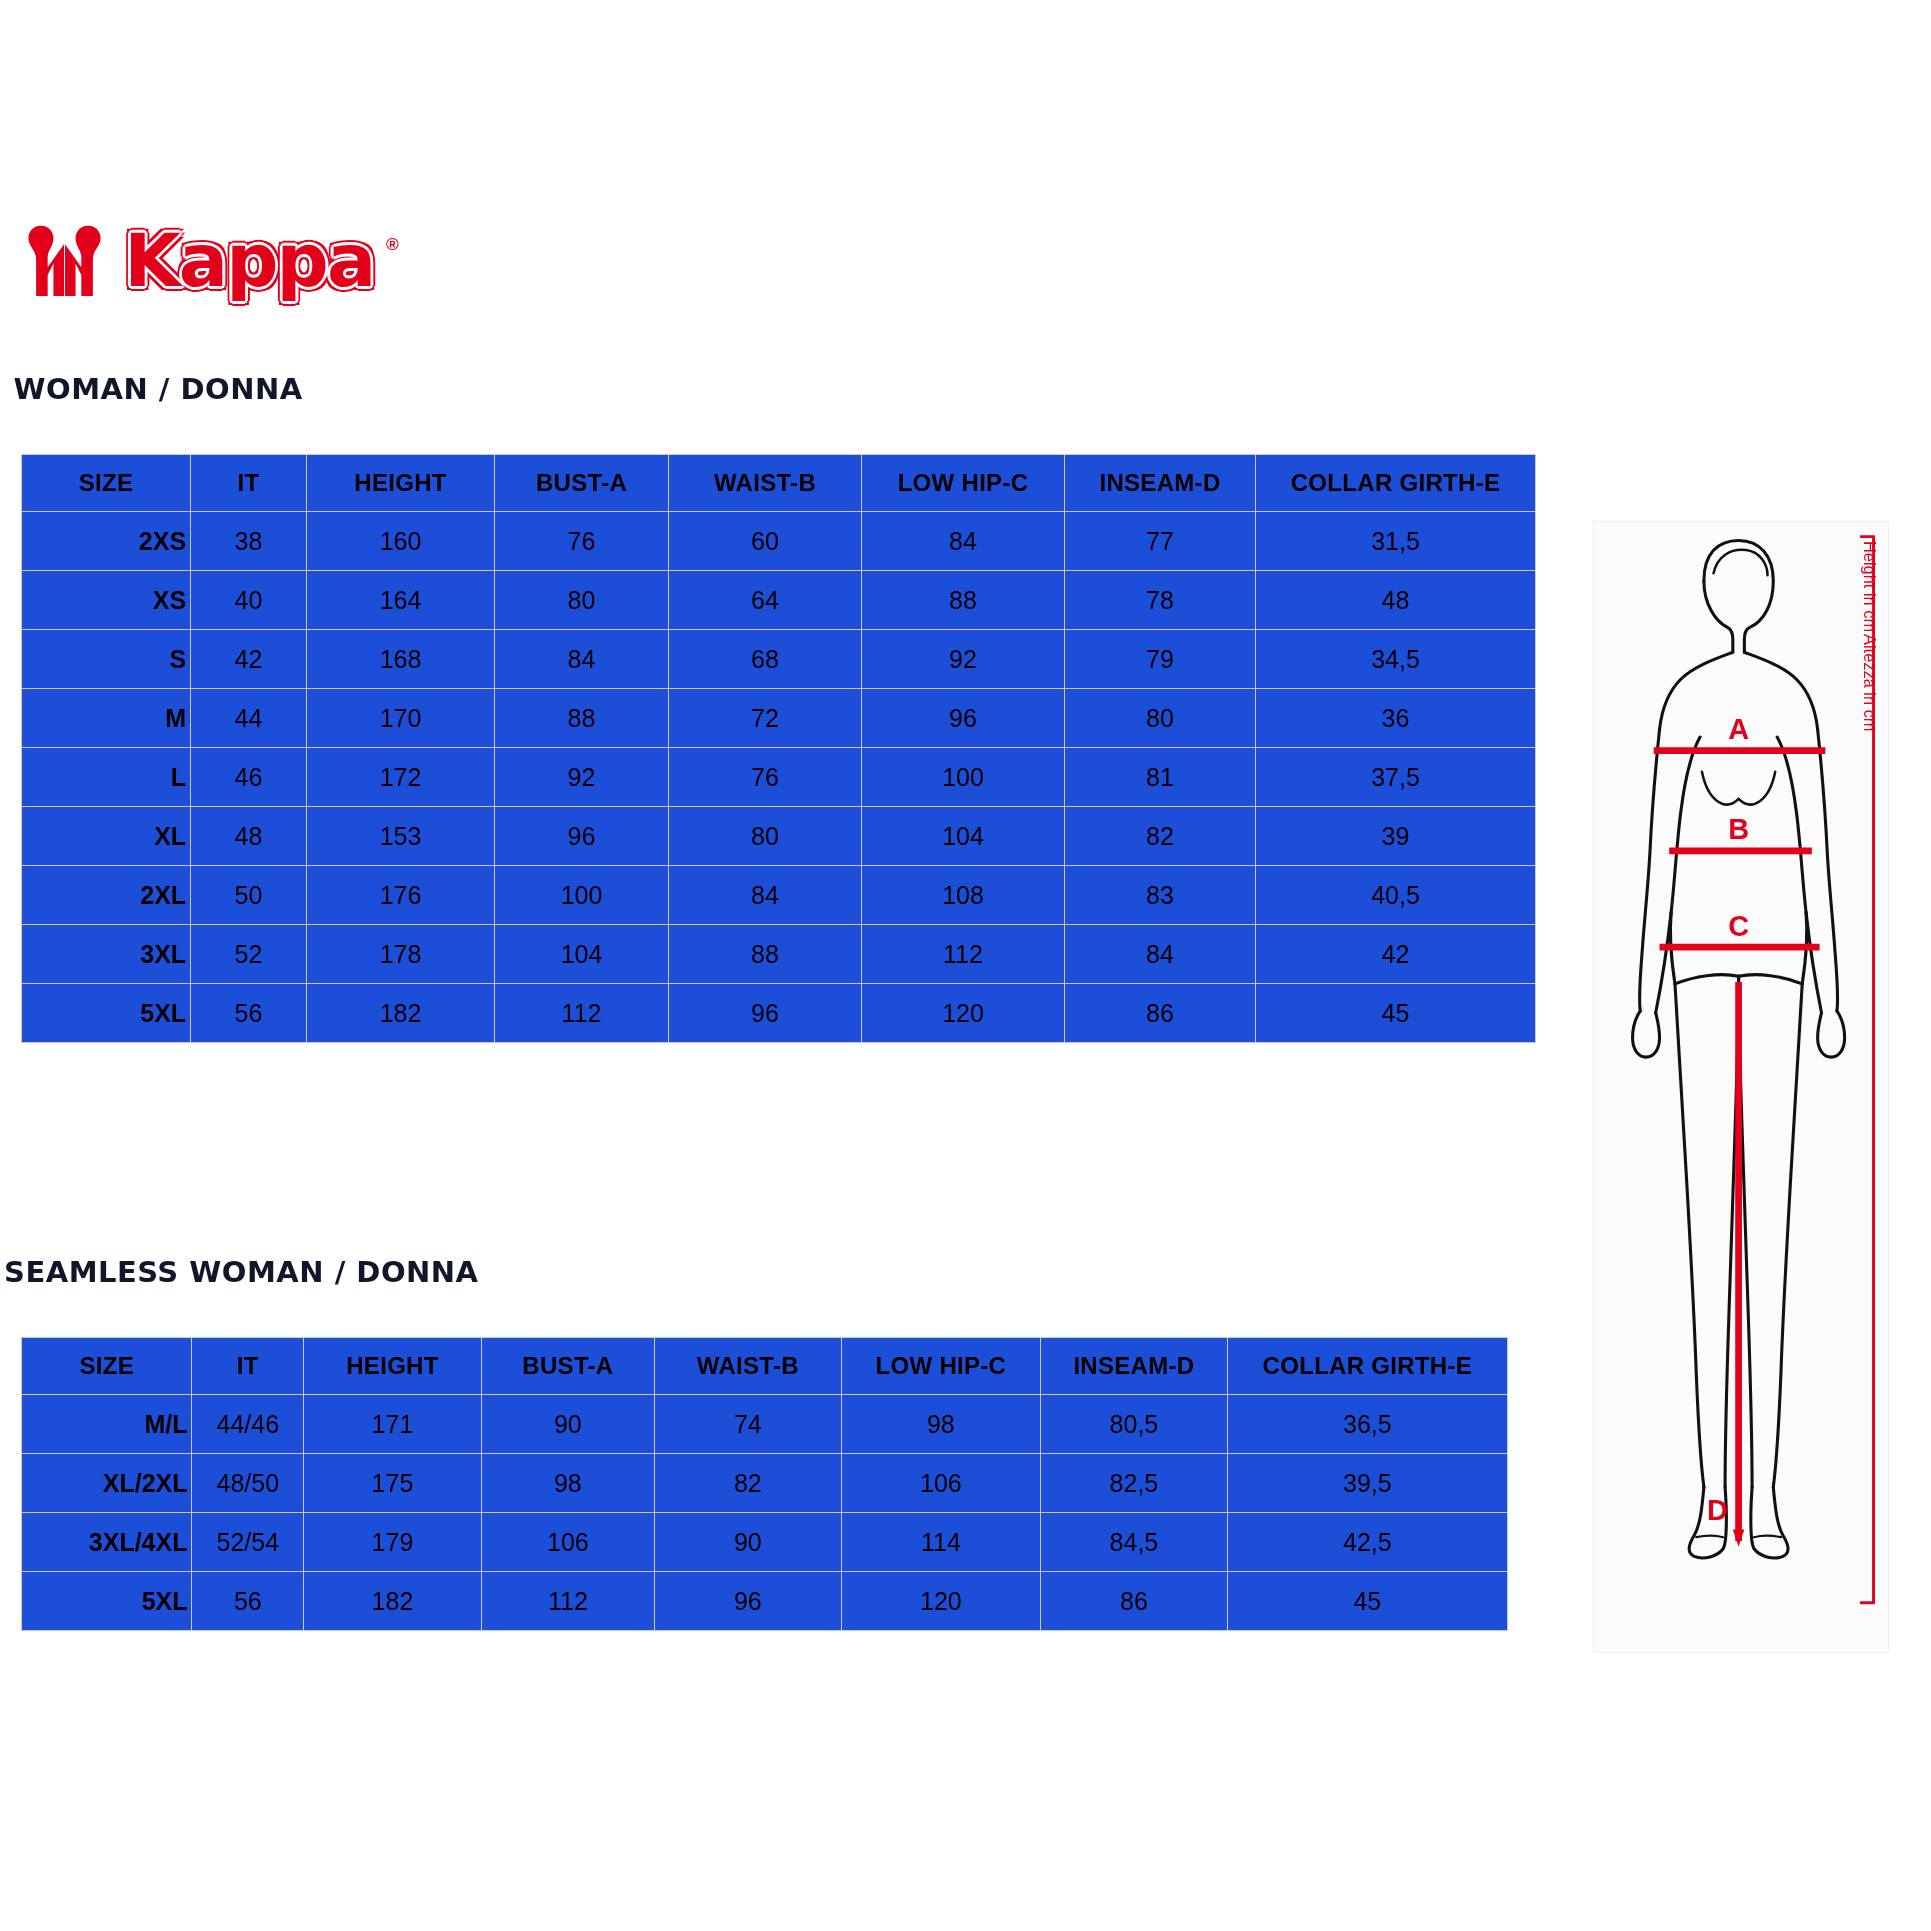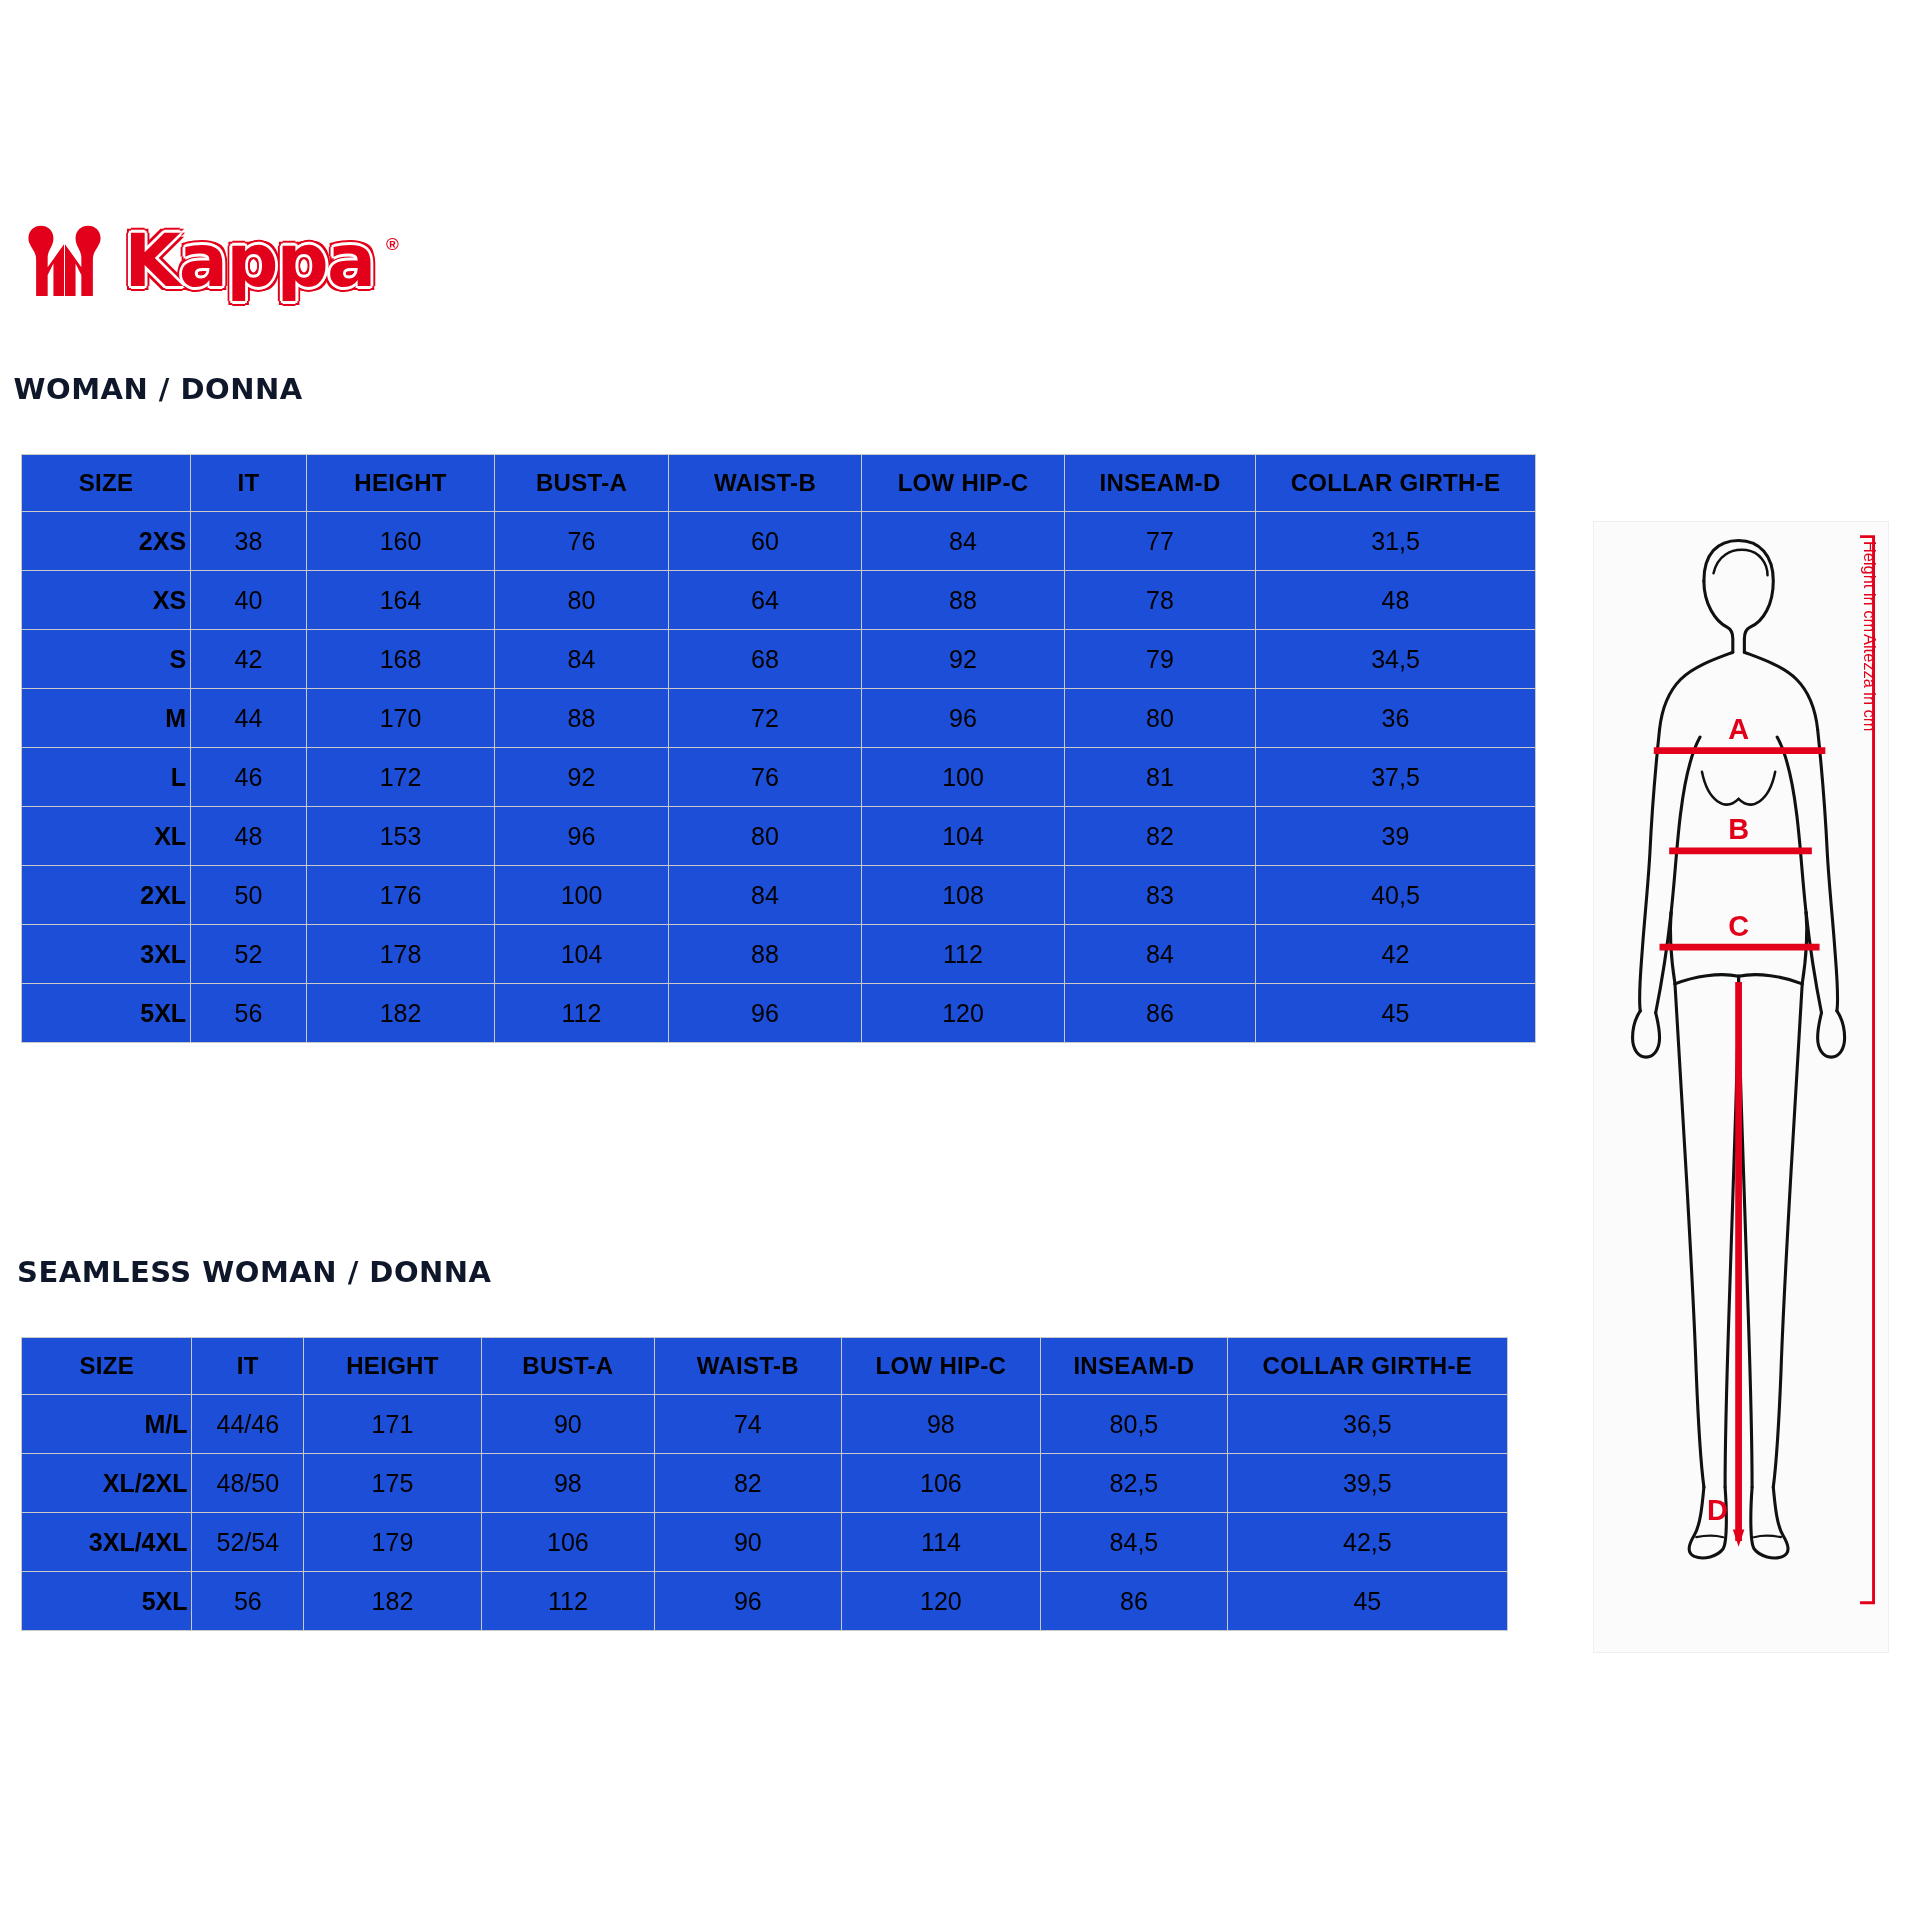--- a/index.html
+++ b/index.html
@@ -67,21 +67,21 @@
   
   .section-title {
     position: absolute;
     font-family: "DejaVu Sans", sans-serif;
     font-weight: bold;
     font-size: 29px;
     letter-spacing: 0.5px;
     color: #0f172a;
   }
   #title-woman { left: 13.5px; top: 372px; }
-  #title-seamless { left: 17px; top: 1255px; }
+  #title-seamless { left: 4px; top: 1255px; }
 
   
   .size-table {
     position: absolute;
     border-collapse: collapse;
     table-layout: fixed;
     background: #1d4ed8;
   }
   #table-woman { left: 21px; top: 454px; width: 1514px; }
   #table-seamless { left: 21px; top: 1337px; width: 1487px; }

